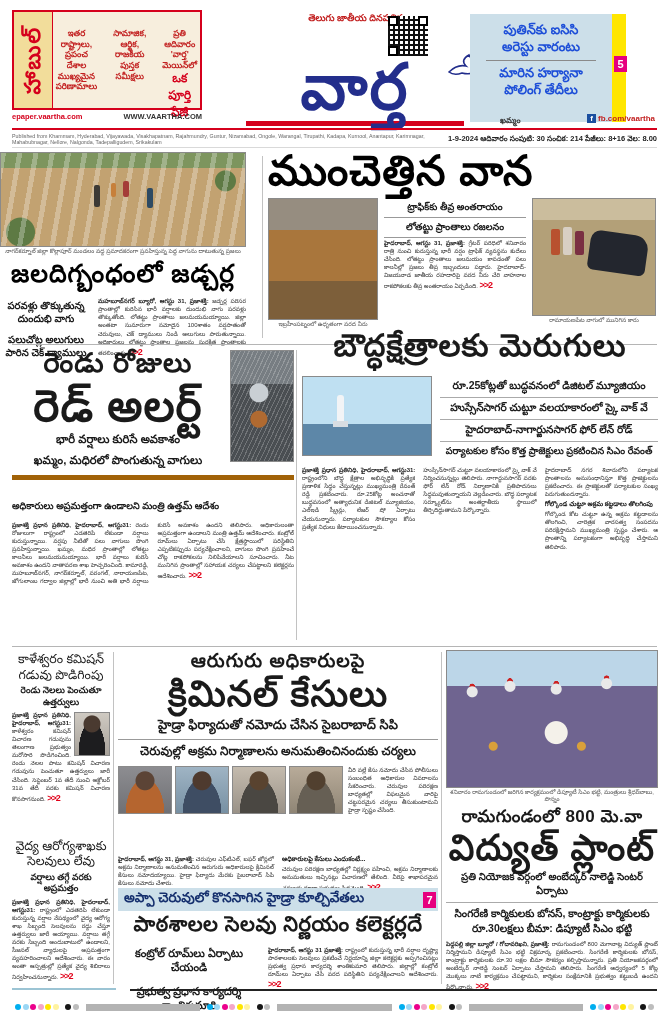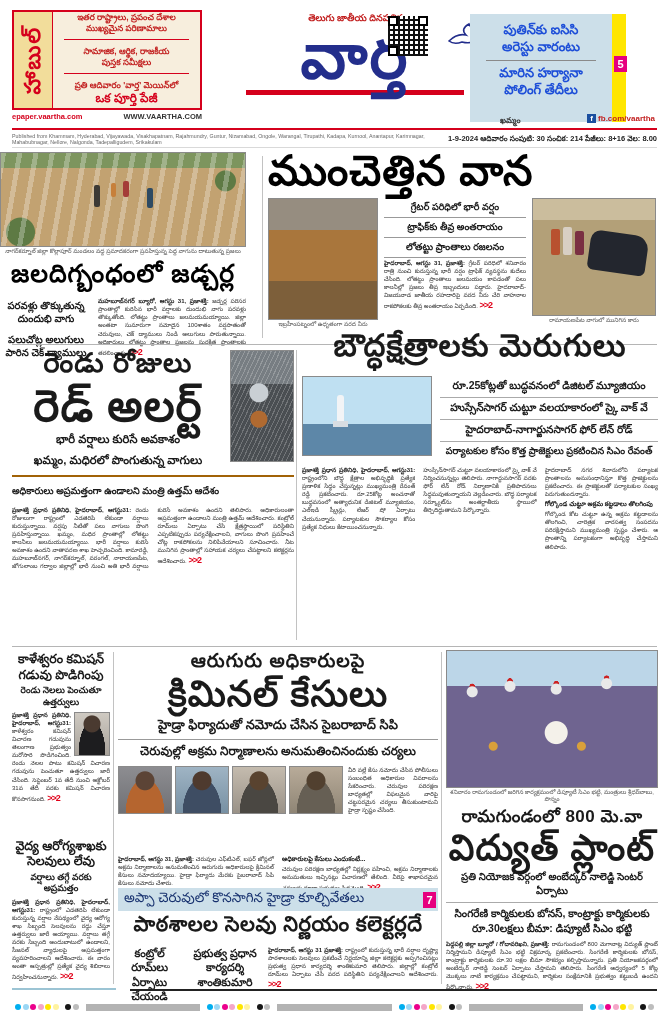--- a/index.html
+++ b/index.html
@@ -14,22 +14,22 @@
   .vline{position:absolute;width:0;border-left:1px solid #c2c2c2;}
   .hline{position:absolute;height:0;border-top:1px solid #b5b5b5;}
 
   
   .promo-box{left:12px;top:10px;width:190px;height:100px;border:2px solid #d5001c;
              background:#f7eedd;display:flex;box-sizing:border-box;}
   .promo-side{width:38px;background:#f2dd9b;border-right:1px solid #d5001c;display:flex;
               align-items:center;justify-content:center;}
   .promo-vtxt{writing-mode:vertical-rl;transform:rotate(180deg);color:#d5001c;
               font-weight:bold;font-size:22px;letter-spacing:2px;}
-  .promo-main{flex:1;display:flex;flex-direction:column;justify-content:space-between;
-              padding:0 3px;text-align:center;}
+  .promo-main{flex:1;display:flex;flex-direction:row;justify-content:space-between;
+              padding:16px 3px;text-align:center;}
   .promo-line{font-size:8.5px;font-weight:bold;color:#c21f1f;line-height:1.25;}
   .promo-div{border-top:1px solid #d5001c;margin:2px 8px;}
   .promo-big{font-size:12px;font-weight:bold;color:#d5001c;}
   .promo-footer{left:12px;top:112px;width:190px;display:flex;justify-content:space-between;
                 font-size:7.5px;font-weight:bold;}
   .promo-footer .ep{color:#d5001c;} .promo-footer .ww{color:#333;}
 
   .masthead{left:240px;top:12px;width:230px;text-align:center;}
   .tagline{font-size:9.5px;font-weight:bold;color:#c21f1f;margin-bottom:0px;}
   .mast-title{font-size:64px;font-weight:bold;color:#232e8c;line-height:.95;letter-spacing:2px;}
@@ -99,21 +99,21 @@
   .ph-car .p2{left:30px;top:28px;width:9px;height:28px;background:#d8cfc4;}
   .ph-car .p3{left:42px;top:32px;width:9px;height:24px;background:#7a2f42;}
 
   
   .redalert{left:12px;top:348px;width:282px;}
   .ra-headwrap{width:212px;text-align:center;}
   .ra-h1{font-size:27px;font-weight:bold;letter-spacing:1px;}
   .ra-h2{font-size:44px;font-weight:bold;letter-spacing:1px;line-height:.95;}
   .ra-s1{font-size:11.5px;font-weight:bold;margin-top:6px;}
   .ra-s2{font-size:11.5px;font-weight:bold;margin-top:5px;}
-  .ra-s3{font-size:9.5px;font-weight:bold;margin-top:5px;border-top:2px solid #a16207;padding-top:8px;}
+  .ra-s3{font-size:9.5px;font-weight:bold;margin-top:5px;border-top:5px solid #a16207;padding-top:20px;}
   .ph-rain{position:absolute;right:0;top:2px;width:64px;height:112px;
      background:linear-gradient(180deg,#777d82 0 30%,#4a4e52 30% 100%);}
   .ph-rain:before{content:"";position:absolute;inset:0;
      background:radial-gradient(circle at 45% 38%,#c9cfd4 0 9px,transparent 10px),
      radial-gradient(circle at 45% 62%,#b06a31 0 8px,transparent 9px),
      repeating-linear-gradient(115deg,rgba(255,255,255,.22) 0 1px,transparent 1px 4px);}
   .ra-body{margin-top:7px;height:160px;overflow:hidden;column-count:2;column-gap:9px;}
 
   .buddhist{left:302px;top:328px;width:356px;}
   .bud-head{font-size:31px;font-weight:bold;text-align:center;letter-spacing:1px;}
@@ -123,21 +123,21 @@
   .statue:after{content:"";position:absolute;left:-4px;top:26px;width:15px;height:6px;background:#d8dde2;}
   .bud-subs{flex:1;}
   .bud-sub{font-size:10.5px;font-weight:bold;text-align:center;padding:3px 0;border-bottom:1px solid #aaa;}
   .bud-sub.last{font-size:9.5px;border-bottom:none;}
   .bud-body{display:flex;gap:8px;margin-top:4px;}
   .bud-col{flex:1;height:152px;overflow:hidden;}
   .inline-sub{font-size:6.5px;font-weight:bold;color:#111;margin:2px 0 1px 0;}
 
   
   .leftcol{left:12px;top:652px;width:98px;}
-  .lc-head{font-size:12.5px;font-weight:bold;text-align:center;line-height:1.25;}
+  .lc-head{font-size:12.5px;font-weight:normal;text-align:center;line-height:1.25;}
   .lc-sub{font-size:9px;font-weight:bold;text-align:center;margin:2px 0 3px 0;line-height:1.25;}
   .lc-body{height:118px;overflow:hidden;}
   .ph-judge{float:right;width:36px;height:44px;margin:1px 0 2px 3px;
      background:radial-gradient(circle at 50% 26%,#4a3a30 0 8px,transparent 9px),
                 radial-gradient(ellipse at 50% 95%,#1d1d1f 0 55%,transparent 56%),
                 linear-gradient(#cfcac2,#a8a29a);}
   .lc-gap{height:10px;}
   .lc-body2{height:128px;overflow:hidden;}
 
   .midcol{left:118px;top:650px;width:320px;}
@@ -150,27 +150,27 @@
   .ph-off{width:54px;height:48px;}
   .ph-off.o1{background:radial-gradient(circle at 50% 30%,#5c4436 0 9px,transparent 10px),radial-gradient(ellipse at 50% 100%,#b5652f 0 52%,transparent 53%),linear-gradient(#8d8d91,#6f7074);}
   .ph-off.o2{background:radial-gradient(circle at 50% 30%,#4e3a2e 0 9px,transparent 10px),radial-gradient(ellipse at 50% 100%,#3e4d63 0 52%,transparent 53%),linear-gradient(#9fb4c4,#7790a3);}
   .ph-off.o3{background:radial-gradient(circle at 50% 30%,#59432f 0 9px,transparent 10px),radial-gradient(ellipse at 50% 100%,#4a4742 0 52%,transparent 53%),linear-gradient(#c4bbae,#9a9288);}
   .ph-off.o4{background:radial-gradient(circle at 50% 30%,#51402f 0 9px,transparent 10px),radial-gradient(ellipse at 50% 100%,#665f54 0 52%,transparent 53%),linear-gradient(#b8ab99,#8f8575);}
   .cr-side{flex:1;height:86px;overflow:hidden;}
   .cr-body{margin-top:3px;height:46px;overflow:hidden;column-count:2;column-gap:8px;}
 
   .hydra{left:118px;top:888px;width:320px;background:#ccdfe9;display:flex;align-items:center;
          padding:2px 0 2px 6px;box-sizing:border-box;}
-  .hydra-txt{flex:1;font-size:13.5px;font-weight:normal;color:#16306e;}
+  .hydra-txt{flex:1;font-size:13.5px;font-weight:bold;color:#16306e;}
   .hydra .page-badge{position:static;margin-right:2px;}
 
   .schools{left:118px;top:912px;width:320px;}
   .sc-head{font-size:21px;font-weight:bold;text-align:center;letter-spacing:.5px;}
   .sc-row{display:flex;gap:8px;margin-top:5px;}
-  .sc-subs{width:142px;display:flex;gap:9px;justify-content:center;}
+  .sc-subs{width:142px;display:flex;flex-direction:column;gap:9px;justify-content:center;}
   .sc-sub{font-size:11px;font-weight:bold;text-align:center;line-height:1.3;}
   .sc-body{flex:1;height:62px;overflow:hidden;}
 
   .rightcol{left:446px;top:650px;width:212px;}
   .ph-miners{width:212px;height:138px;background:linear-gradient(180deg,#bcd6e8 0 26%,#6f6490 26% 100%);}
   .ph-miners:before{content:"";position:absolute;inset:0;background:
      radial-gradient(circle at 12% 30%,#e9e9e9 0 5px,transparent 6px),
      radial-gradient(circle at 30% 26%,#e9e9e9 0 5px,transparent 6px),
      radial-gradient(circle at 52% 28%,#e9e9e9 0 5px,transparent 6px),
      radial-gradient(circle at 76% 24%,#e9e9e9 0 5px,transparent 6px),
@@ -224,21 +224,21 @@
       </div>
     </div>
   </div>
   <div class="abs promo-footer">
     <span class="ep">epaper.vaartha.com</span>
     <span class="ww">WWW.VAARTHA.COM</span>
   </div>
 
   <div class="abs masthead">
     <div class="tagline">తెలుగు జాతీయ దినపత్రిక</div>
-    <div style="position:relative;">
+    <div style="position:relative;margin-top:31px;">
       <div class="mast-title">వార్త</div>
       <svg class="dove" width="40" height="26" viewBox="0 0 40 26">
         <path d="M3 19 Q11 11 20 13 Q14 7 23 2 Q26 9 35 7 Q30 13 38 15 Q27 23 16 20 Q8 23 3 19 Z" fill="#ffffff" stroke="#232e8c" stroke-width="1.6"></path>
       </svg>
     </div>
     <div class="mast-bar"></div>
   </div>
 
   <div class="abs qr">
     <div class="qr-eye e1"></div>
@@ -292,21 +292,20 @@
   <div class="vline" style="left:262px;top:156px;height:182px;"></div>
 
   <div class="abs lead">
     <div class="lead-head">ముంచెత్తిన వాన</div>
     <div class="lead-row">
       <div>
         <div class="photo ph-street"></div>
         <div class="caption" style="width:110px;">ఇబ్రహీంపట్నంలో ఉధృతంగా వరద నీరు</div>
       </div>
       <div class="lead-mid">
-        <div class="lead-sub">గ్రేటర్ పరిధిలో భారీ వర్షం</div>
         <div class="lead-sub">ట్రాఫిక్‌కు తీవ్ర అంతరాయం</div>
         <div class="lead-sub">లోతట్టు ప్రాంతాలు రజలనం</div>
         <div class="lead-body body-txt">
           <span class="dateline">హైదరాబాద్, ఆగస్టు 31, ప్రజాశక్తి:</span>
           <span>గ్రేటర్ పరిధిలో శనివారం రాత్రి నుంచి కురుస్తున్న భారీ వర్షం ట్రాఫిక్ వ్యవస్థను కుదేలు చేసింది. లోతట్టు ప్రాంతాలు జలమయం కావడంతో పలు కాలనీల్లో ప్రజలు తీవ్ర ఇబ్బందులు పడ్డారు. హైదరాబాద్-విజయవాడ జాతీయ రహదారిపై వరద నీరు చేరి వాహనాల రాకపోకలకు తీవ్ర అంతరాయం ఏర్పడింది.</span>
           <span class="jump">&gt;&gt;2</span>
         </div>
       </div>
       <div>
         <div class="photo ph-car">

